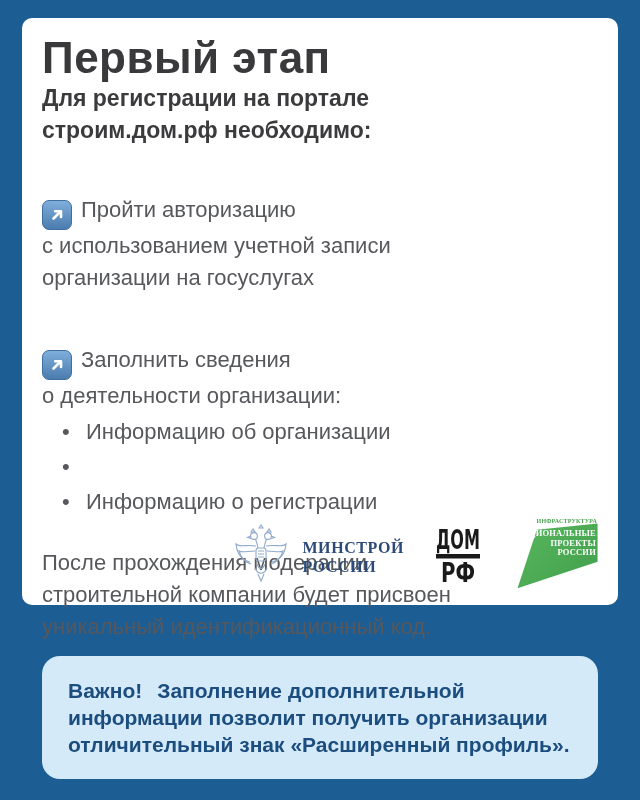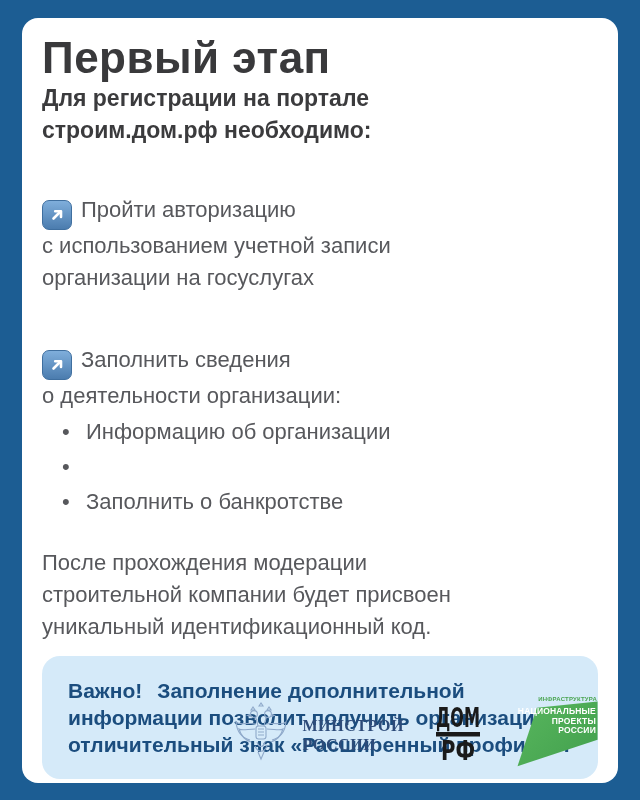--- a/index.html
+++ b/index.html
@@ -3,22 +3,22 @@
 <meta charset="utf-8">
 <style>
   html,body{margin:0;padding:0;}
   body{
     width:640px;height:800px;
     background:#1C5D93;
     font-family:"Liberation Sans", sans-serif;
     position:relative;overflow:hidden;
   }
   .card{
-    position:absolute;left:22px;top:18px;width:596px;height:765px;
-    background:#ffffff;border-radius:16px;
+    position:absolute;left:22px;top:18px;width:596px;height:587px;
+    background:#ffffff;border-radius:10px;
     box-sizing:border-box;padding:16px 20px 0 20px;
   }
   .title{
     font-size:44px;font-weight:700;color:#39393B;
     letter-spacing:0.5px;line-height:48px;margin:0;
   }
   .intro{
     font-size:23px;font-weight:700;color:#3B3B3D;
     line-height:32px;white-space:pre-line;
   }
@@ -54,21 +54,21 @@
   .footer{
     position:absolute;left:0;right:14px;bottom:8px;height:80px;
     display:flex;align-items:center;justify-content:flex-end;gap:28px;
   }
   .minstroy{display:flex;align-items:center;gap:12px;justify-content:space-between;}
   .minstroy-text{
     font-family:"Liberation Serif", serif;font-weight:700;
     font-size:16px;line-height:19px;color:#2D4B79;letter-spacing:0.6px;
   }
   .domrf{display:block;}
-  .natproj{position:relative;width:92px;height:80px;}
+  .natproj{position:relative;width:92px;height:80px;font-family:Liberation Serif, serif;}
   .natproj-flag{
     position:absolute;left:0;top:0;width:92px;height:80px;
     background:linear-gradient(135deg,#5AB85F 0%,#3F9D4B 100%);
     clip-path:polygon(27% 16%,93% 8%,93% 56%,6% 89%);
   }
   .natproj-label{
     position:absolute;right:7px;top:1px;
     font-size:6px;font-weight:700;color:#4AA551;letter-spacing:0.2px;
   }
   .natproj-lines{
@@ -111,21 +111,21 @@
   <div class="sub-list">
     <div class="sub-item">
       <span class="bullet">•</span>
       <span>Информацию об организации</span>
     </div>
     <div class="sub-item">
       <span class="bullet">•</span>
     </div>
     <div class="sub-item">
       <span class="bullet">•</span>
-      <span>Заполнить о банкротстве</span>
+      <span>Информацию о регистрации</span>
     </div>
   </div>
 
   <div class="paragraph">После прохождения модерации
 строительной компании будет присвоен
 уникальный идентификационный код.</div>
 
   <div class="callout"><span class="callout-label">Важно!</span><span>Заполнение дополнительной
 информации позволит получить организации
 отличительный знак «Расширенный профиль».</span></div>

